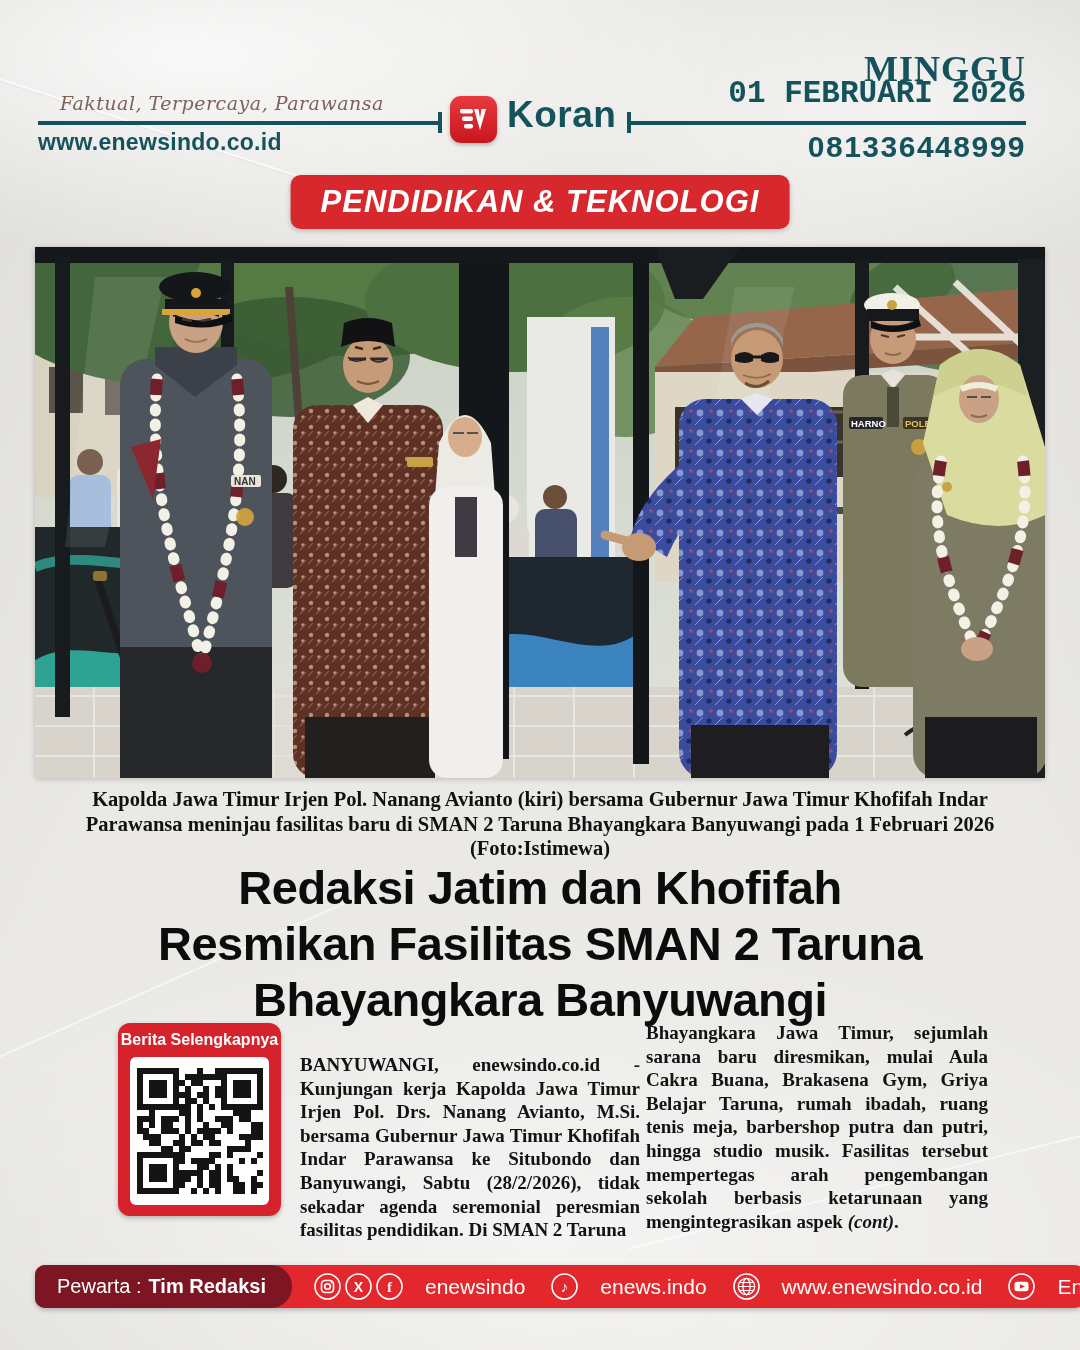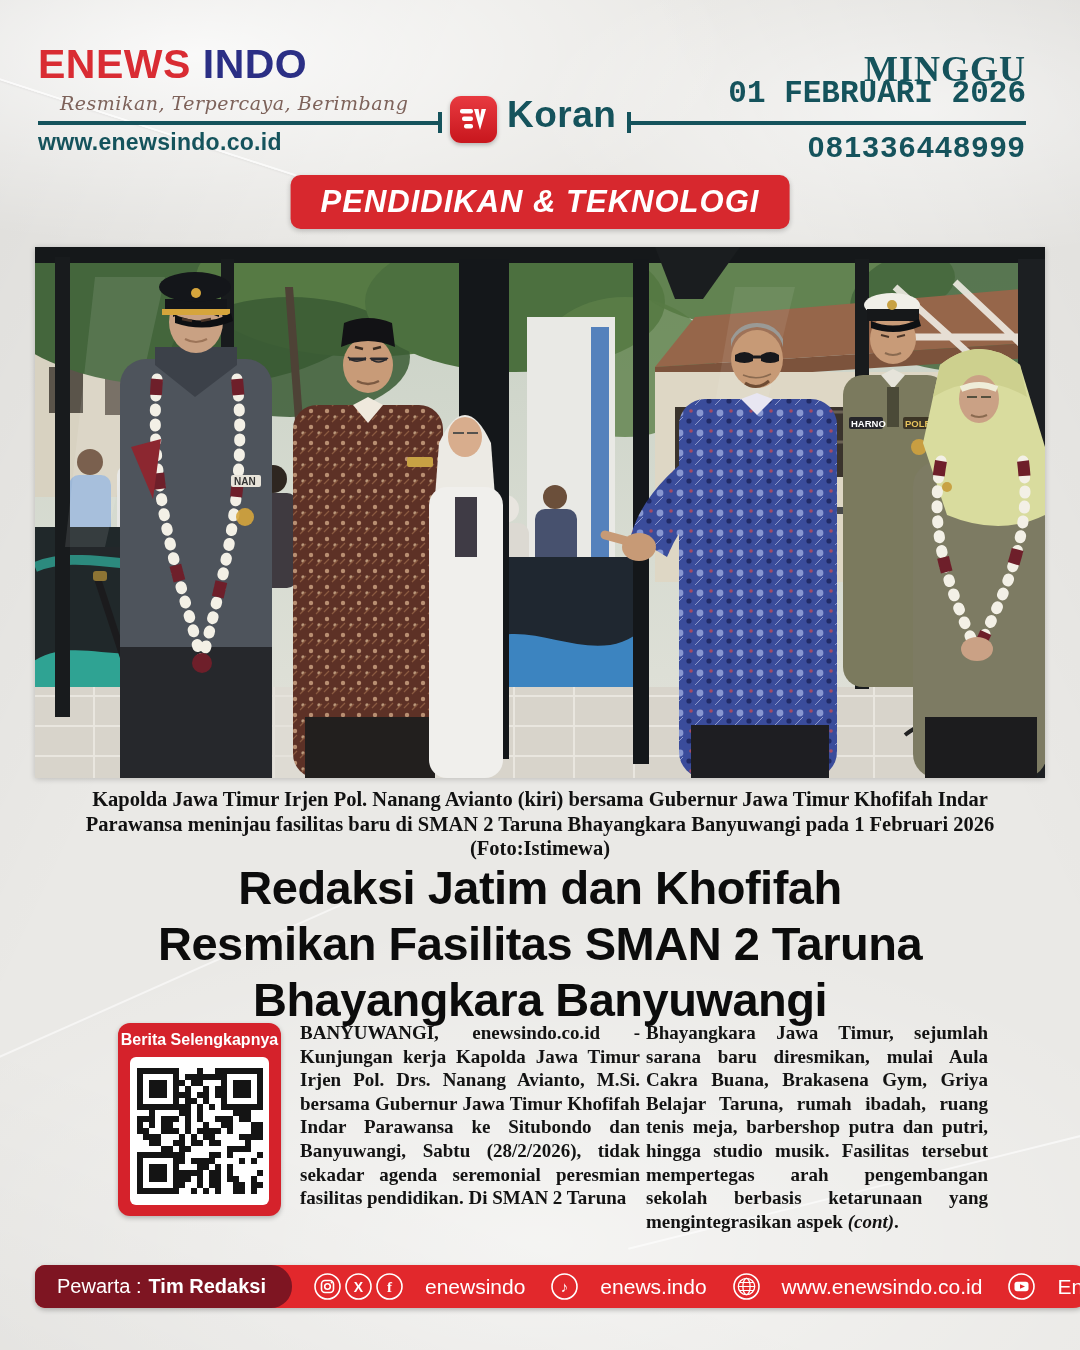--- a/index.html
+++ b/index.html
@@ -52,21 +52,21 @@
   .headline{position:absolute;left:0;top:860px;width:1080px;text-align:center;margin:0;
     font-family:"Liberation Sans",sans-serif;font-weight:900;font-size:47px;line-height:56px;color:#0c0c0c;letter-spacing:-.5px;}
 
   
   .qr-card{position:absolute;left:118px;top:1023px;width:163px;height:193px;background:#d5222b;border-radius:12px;box-shadow:0 2px 5px rgba(0,0,0,.25);}
   .qr-label{margin-top:8px;text-align:center;color:#fff;font-weight:700;font-size:16px;}
   .qr-box{position:absolute;left:12px;top:34px;width:139px;height:148px;background:#fff;border-radius:6px;display:flex;align-items:center;justify-content:center;}
   #qr-grid{display:grid;grid-template-columns:repeat(21,1fr);grid-template-rows:repeat(21,1fr);width:126px;height:126px;}
   #qr-grid .qm{background:#141414;}
   .col{position:absolute;top:1021px;margin:0;font-family:"Liberation Serif",serif;font-weight:700;font-size:19px;line-height:23.6px;color:#131313;text-align:justify;}
-  .col1{left:300px;width:340px;}
+  .col1{left:300px;width:340px;margin-top:32px;}
   .col2{left:646px;width:342px;}
   .col2 .cont{font-style:italic;}
 
   
   .bottom-bar{position:absolute;left:35px;top:1265px;width:1056px;height:43px;background:#e2282c;
     border-radius:10px 18px 18px 10px;display:flex;align-items:center;box-shadow:0 2px 5px rgba(0,0,0,.25);}
   .reporter-pill{height:43px;background:#7e1522;border-radius:10px 21px 21px 10px;display:flex;align-items:center;
     padding:0 26px 0 22px;color:#fff;font-size:20px;white-space:nowrap;}
   .reporter-pill b{margin-left:7px;font-weight:800;}
   .social-group{display:flex;align-items:center;color:#fff;font-size:21px;white-space:nowrap;}
@@ -75,24 +75,21 @@
   .g1{margin-left:18px;} .g2{margin-left:22px;} .g3{margin-left:22px;} .g4{margin-left:22px;}
 </style>
 </head>
 <body>
 
 <div class="page">
   <div class="crease c1"></div>
   <div class="crease c2"></div>
   <div class="crease c3"></div>
 
-  <div class="brand-name">
-    <span class="brand-red">ENEWS </span><span class="brand-navy">INDO</span>
-  </div>
-  <div class="tagline">Resmikan, Terpercaya, Berimbang</div>
+  <div class="tagline">Faktual, Terpercaya, Parawansa</div>
 
   <div class="edition-day">MINGGU</div>
   <div class="edition-date">01 FEBRUARI 2026</div>
 
   <div class="hrule rule-left"></div>
   <div class="tick tick1"></div>
   <div class="ev-badge">
     <svg width="47" height="47" viewBox="0 0 47 47">
       <rect x="10" y="13" width="13" height="4.5" rx="2" fill="#fff"></rect>
       <rect x="12" y="20.5" width="11" height="4.5" rx="2" fill="#fff"></rect>

